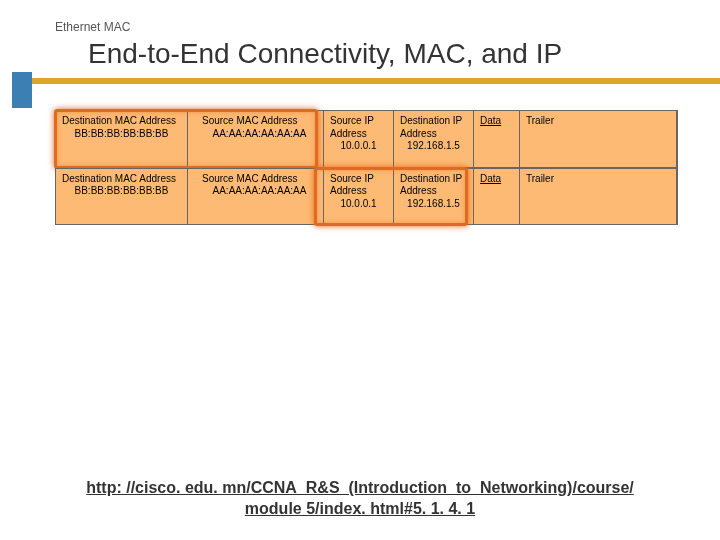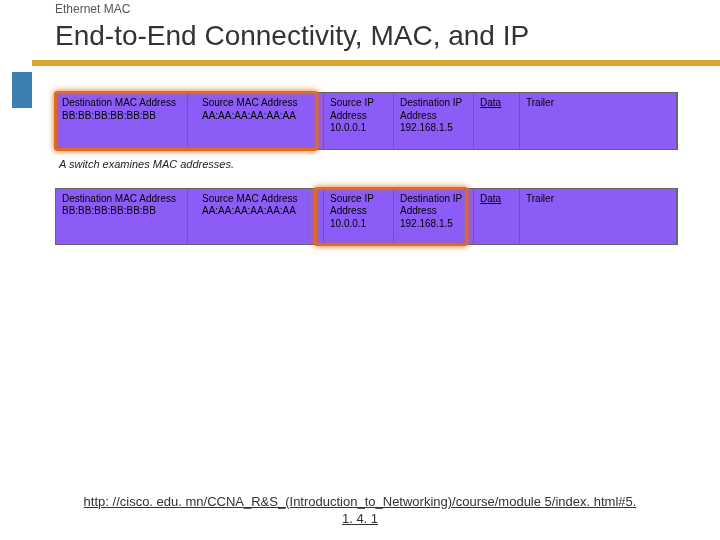--- a/index.html
+++ b/index.html
@@ -7,59 +7,60 @@
     width: 720px;
     height: 540px;
     background: #fff;
     font-family: Arial, Helvetica, sans-serif;
     position: relative;
     overflow: hidden;
   }
   .eyebrow {
     font-size: 12px;
     color: #555;
-    padding: 2px 0 4px 55px;
+    padding: 20px 0 4px 55px;
   }
   .title {
     font-size: 28px;
     color: #333;
     padding: 0 0 8px 55px;
     font-weight: 400;
+    margin-left: 33px;
   }
   .rule-wrap { padding-left: 32px; }
   .rule {
     height: 6px;
     background: #dca52e;
   }
   .accent-block {
     position: absolute;
     left: 12px;
     top: 72px;
     width: 20px;
     height: 36px;
     background: #3b7fb3;
   }
   .content {
     padding: 26px 42px 0 55px;
   }
   .frame-table {
     display: flex;
     border: 1px solid #666;
-    background: #8b5cf6;
+    background: #fdba74;
     font-size: 10px;
     width: 100%;
   }
   .frame-table .cell {
     border-right: 1px solid #666;
     padding: 4px 6px 14px 6px;
     line-height: 1.25;
   }
   .frame-table .cell:last-child { border-right: none; }
   .cell .hdr { display:block; }
-  .cell .val { display:block; }
+  .cell .val { display:block;text-align:center; }
   .w1 { flex: 0 0 132px; }
   .w2 { flex: 0 0 128px; margin-left: 8px; }
   .w3 { flex: 0 0 70px; }
   .w4 { flex: 0 0 80px; }
   .w5 { flex: 0 0 46px; text-decoration: underline; }
   .w6 { flex: 1 1 auto; }
   .highlight-mac {
     position: relative;
   }
   .glow {
@@ -81,23 +82,24 @@
     font-size: 11px;
     font-style: italic;
     color: #222;
     margin: 8px 0 0 262px;
     max-width: 180px;
     line-height: 1.2;
   }
   .link-block {
     position: absolute;
     left: 0; right: 0;
-    bottom: 12px;
+    bottom: 20px;
     text-align: center;
-    font-size: 13px;
+    font-size: 16px;
+    font-weight: bold;
   }
   .link-block a {
     color: #333;
     text-decoration: underline;
     display: inline-block;
     max-width: 560px;
     word-break: break-all;
     line-height: 1.35;
   }
 </style>
@@ -131,21 +133,20 @@
       <span class="val">192.168.1.5</span>
     </div>
     <div class="cell w5">
       <span class="hdr">Data</span>
     </div>
     <div class="cell w6">
       <span class="hdr">Trailer</span>
     </div>
     <div class="glow glow-mac"></div>
   </div>
-  <div class="caption">A switch examines MAC addresses.</div>
 
   <div class="frame-table" style="position:relative;">
     <div class="cell w1">
       <span class="hdr">Destination MAC Address</span>
       <span class="val">BB:BB:BB:BB:BB:BB</span>
     </div>
     <div class="cell w2">
       <span class="hdr">Source MAC Address</span>
       <span class="val">AA:AA:AA:AA:AA:AA</span>
     </div>

